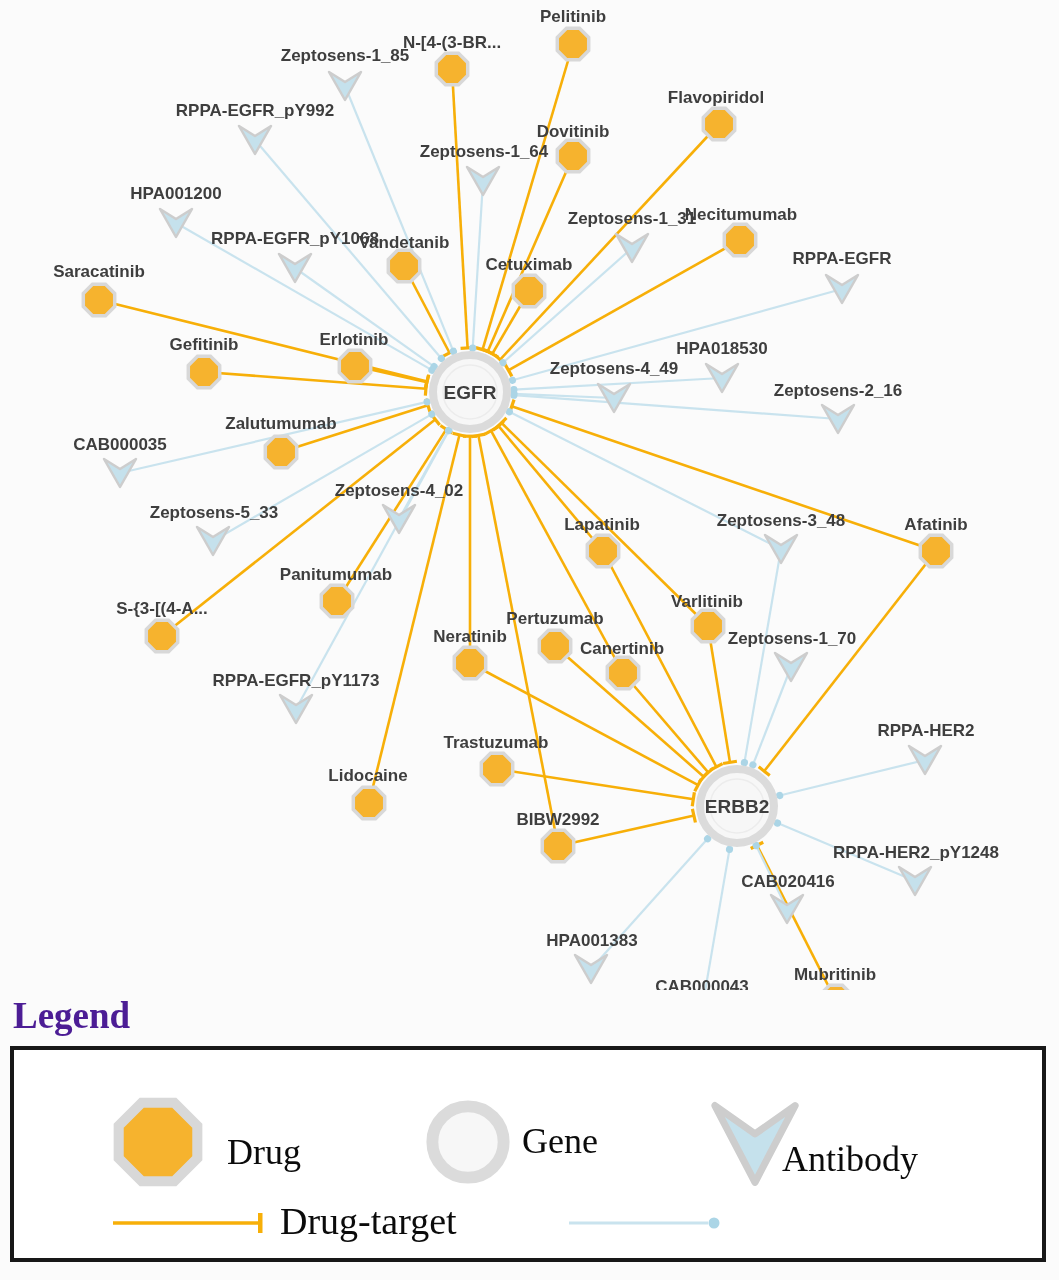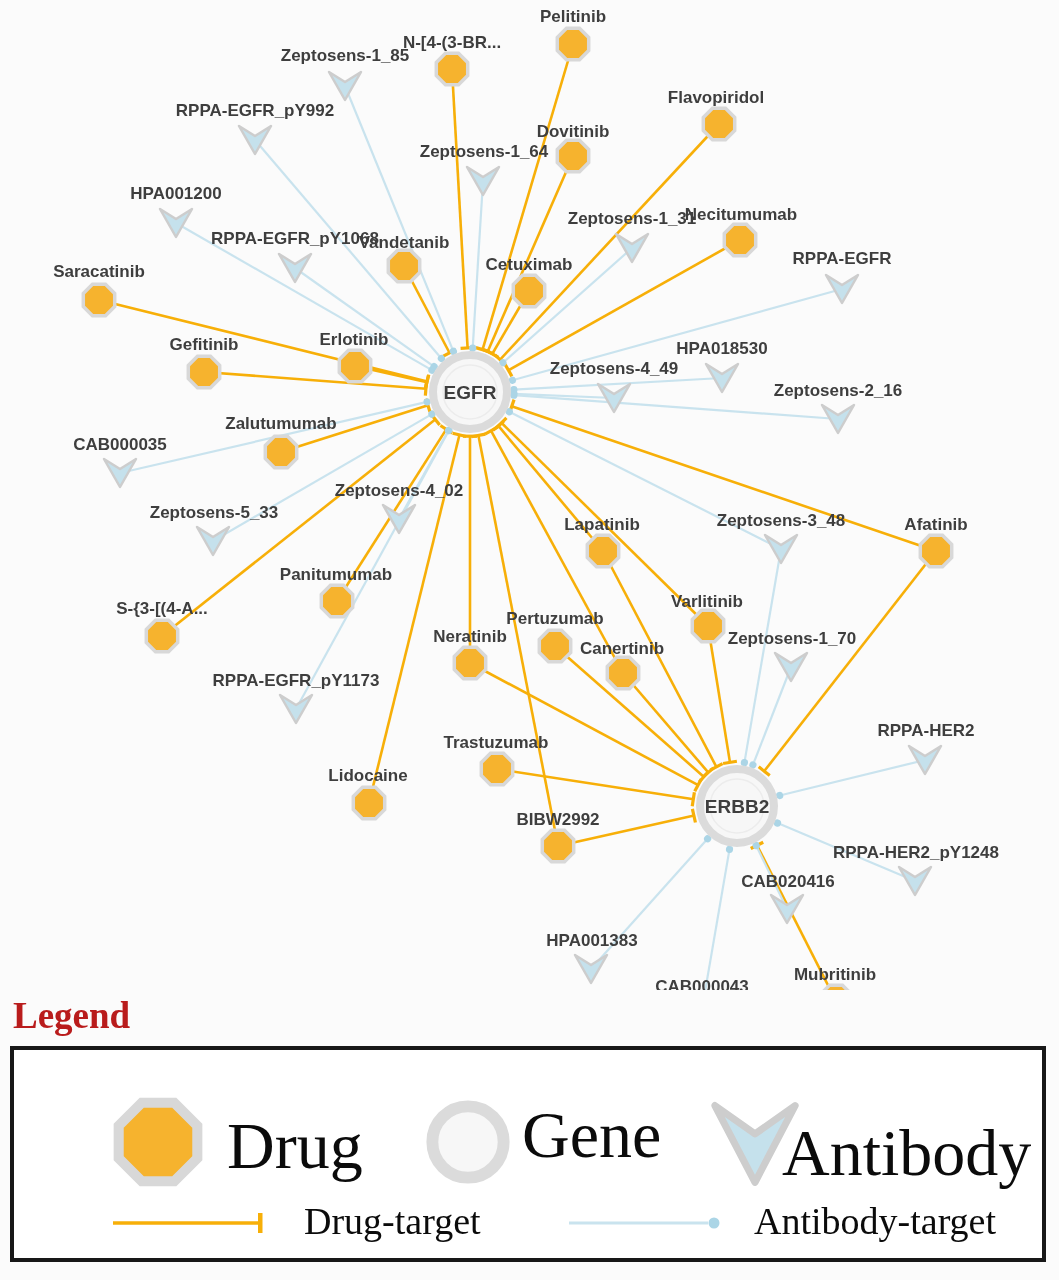--- a/index.html
+++ b/index.html
@@ -7,32 +7,32 @@
     width:1059px;height:1280px;
     background:#fbfbfb;
     font-family:"Liberation Sans",sans-serif;
     position:relative;overflow:hidden;
   }
   #net{position:absolute;left:0;top:0;}
   .nlabel{font-family:"Liberation Sans",sans-serif;font-weight:bold;font-size:17px;}
   .glabel{font-family:"Liberation Sans",sans-serif;font-weight:bold;font-size:19px;}
   .legend-title{
     position:absolute;left:13px;top:994px;
-    font-family:"Liberation Serif",serif;font-weight:bold;font-size:37px;color:#b91c1c;
+    font-family:"Liberation Serif",serif;font-weight:bold;font-size:37px;color:#4c1d95;
   }
   .legend-box{
     position:absolute;left:10px;top:1046px;width:1036px;height:216px;
     box-sizing:border-box;border:4px solid #181818;background:#ffffff;
   }
   .legend-box .abs{position:absolute;}
   .legend-label{
     font-family:"Liberation Serif",serif;color:#0b0b0b;line-height:1;white-space:nowrap;
   }
-  .shape-label{font-size:66px;}
-  .edge-label{font-size:38px;margin-left:24px;}
+  .shape-label{font-size:36px;margin-top:21px;}
+  .edge-label{font-size:38px;}
 </style>
 </head>
 <body>
 
 <div>
 
   <svg id="net" width="1059" height="990" viewBox="0 0 1059 990">
     <defs>
       <marker id="tee" markerUnits="userSpaceOnUse" markerWidth="6" markerHeight="16" refX="3" refY="8" orient="auto">
         <rect x="1.2" y="1" width="3.2" height="14" fill="#F7AF08"></rect>
@@ -216,15 +216,14 @@
     <svg class="abs" style="left:96px;top:160px" width="164" height="26" viewBox="0 0 164 26">
       <line x1="3" y1="13" x2="148" y2="13" stroke-width="3.5" stroke="#F7AF08"></line>
       <rect x="148" y="3" width="4.5" height="20" fill="#F7AF08"></rect>
     </svg>
     <span class="abs legend-label edge-label" style="left:266px;top:152px">Drug-target</span>
 
     <svg class="abs" style="left:552px;top:160px" width="164" height="26" viewBox="0 0 164 26">
       <line x1="3" y1="13" x2="142" y2="13" stroke-width="3" stroke="#C9E3EE"></line>
       <circle cx="148" cy="13" r="5.5" fill="#ABD5E6"></circle>
     </svg>
-    <span class="abs legend-label edge-label" style="left:716px;top:152px">Antibody-target</span>
   </div>
 </div>
 
 </body></html>

